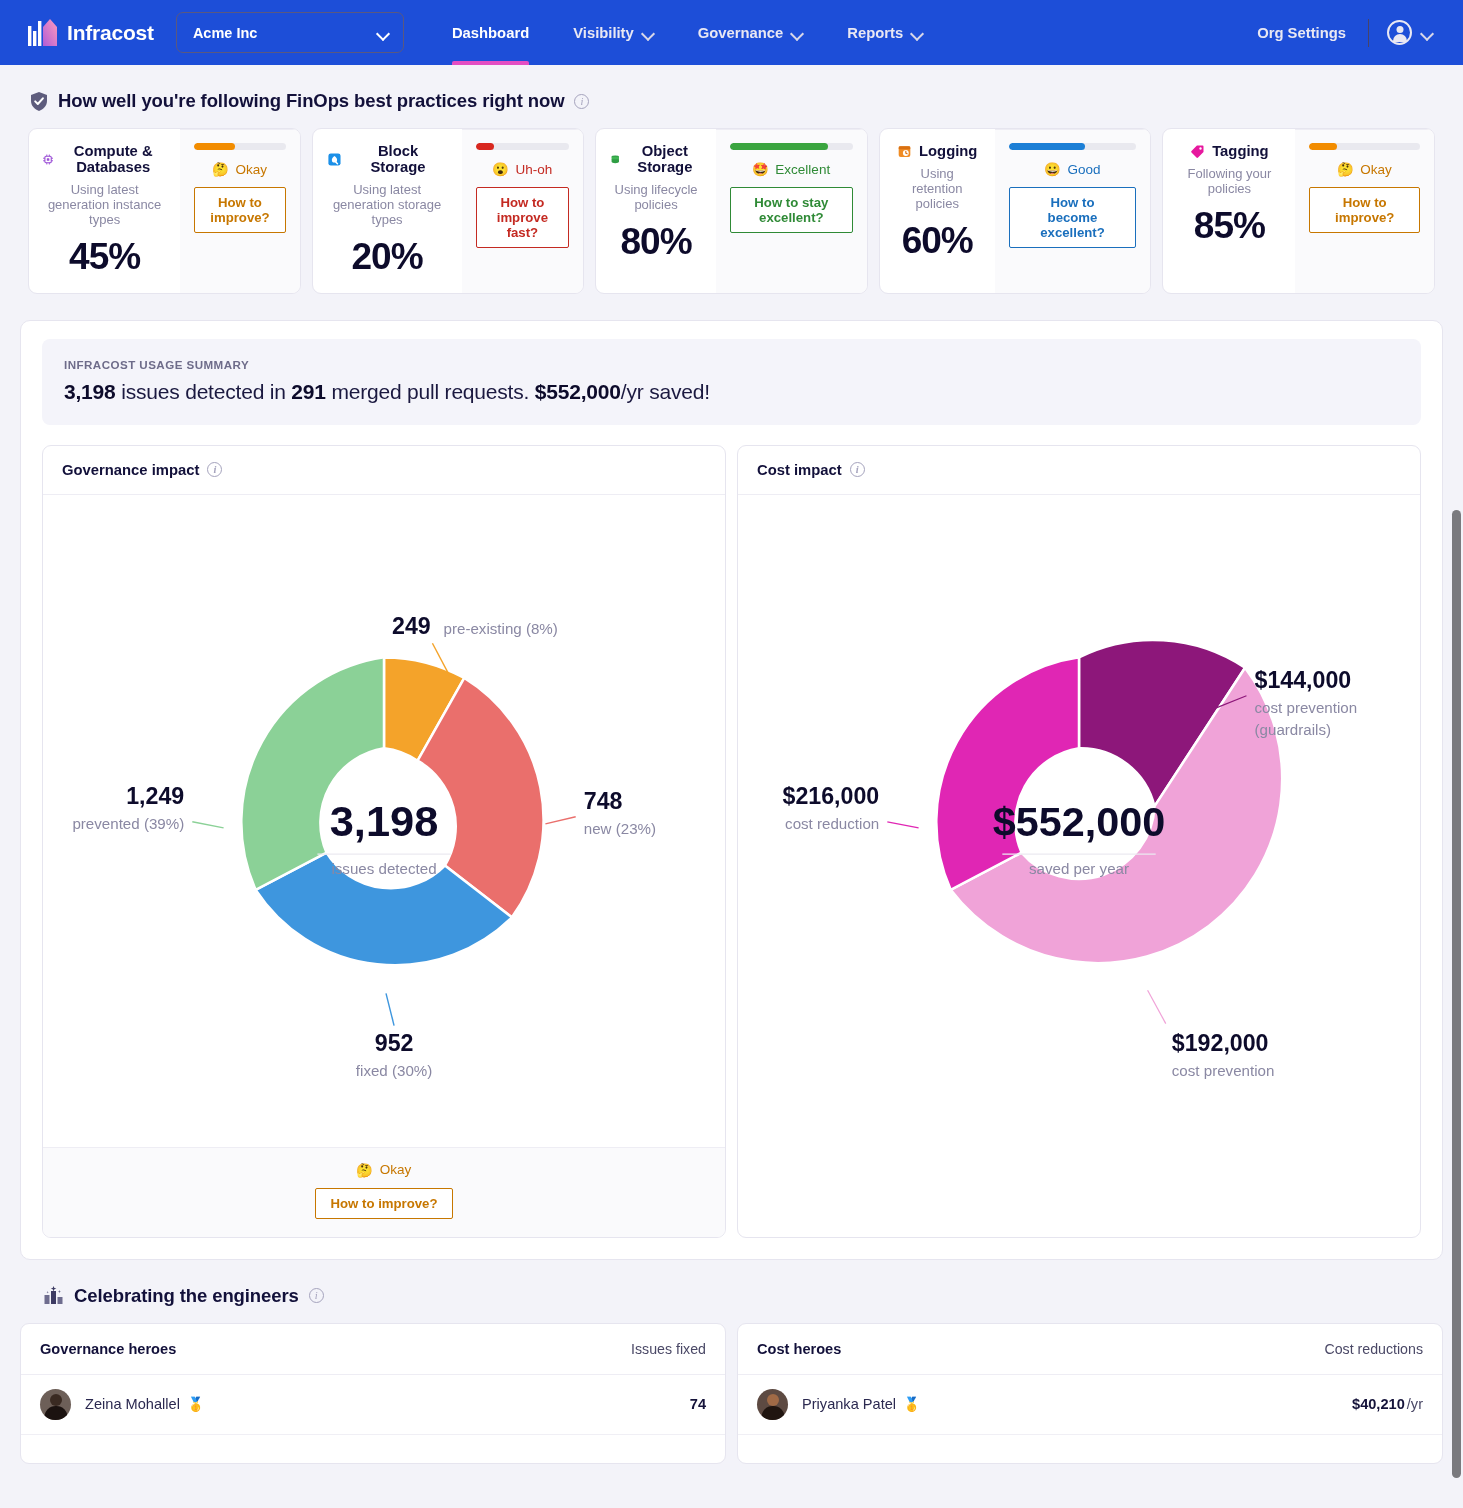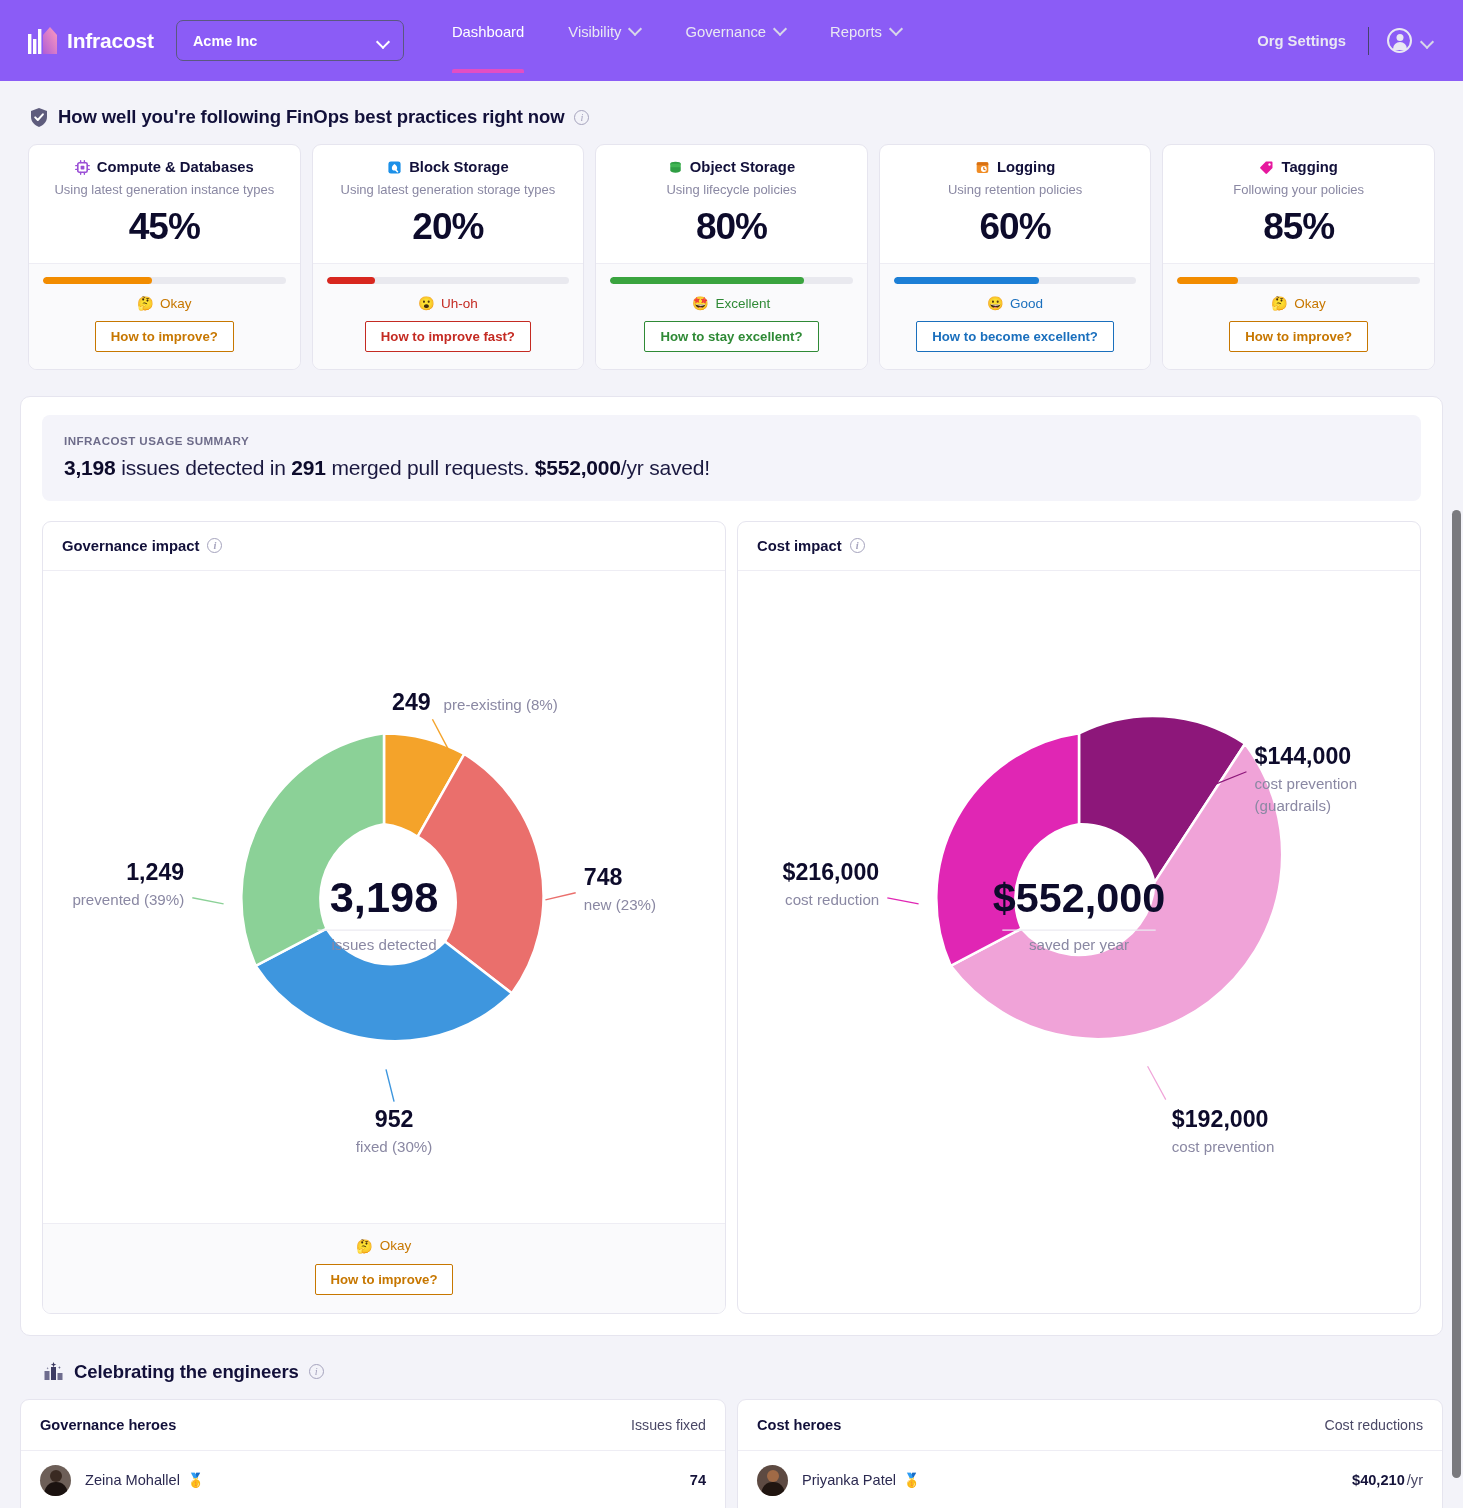--- a/index.html
+++ b/index.html
@@ -7,22 +7,22 @@
   html, body {
     width: 1463px;
     background: #f3f3f9;
     font-family: "Liberation Sans", sans-serif;
     -webkit-font-smoothing: antialiased;
   }
   body { overflow-x: hidden; }
 
   
   .navbar {
-    height: 81px;
-    background: #8b5cf6;
+    height: 65px;
+    background: #1d4ed8;
     display: flex;
     align-items: center;
     padding: 0 22px 0 28px;
     position: relative;
   }
   .brand { display: flex; align-items: center; gap: 9px; margin-right: 22px; }
   .brand-mark { display: block; }
   .brand-name {
     color: #ffffff; font-size: 21px; font-weight: bold; letter-spacing: -0.2px;
   }
@@ -39,24 +39,24 @@
   .chev { width: 11px; height: 7px; position: relative; display: inline-block; }
   .chev::before {
     content: ""; position: absolute; left: 0; top: 0;
     width: 8px; height: 8px;
     border-right: 2px solid #ffffff; border-bottom: 2px solid #ffffff;
     transform: rotate(45deg);
   }
   .chev.dim::before { border-color: #d8d7e8; }
   .navlinks { display: flex; align-items: center; gap: 0; }
   .navlink {
-    display: flex; gap: 9px;
-    padding: 16px 22px;
+    display: flex; align-items: center; gap: 9px;
+    padding: 4px 22px;
     height: 65px;
-    color: #e9e8f3; font-size: 14.8px; font-weight: normal;
+    color: #e9e8f3; font-size: 14.8px; font-weight: bold;
     cursor: pointer; position: relative;
   }
   .navlink.active { color: #ffffff; }
   .navlink.active::after {
     content: ""; position: absolute; left: 22px; right: 22px; bottom: 0;
     height: 4px; background: #e34ec3; border-radius: 2px 2px 0 0;
   }
   .nav-right {
     margin-left: auto; display: flex; align-items: center; gap: 0;
   }
@@ -100,21 +100,21 @@
   }
 
   
   .cards {
     display: flex; gap: 11px; padding: 0 28px;
   }
   .pcard {
     flex: 1; background: #ffffff;
     border: 1px solid #e6e5ef; border-radius: 9px;
     overflow: hidden;
-    display: flex; flex-direction: column;
+    display: flex; flex-direction: row;
   }
   .pcard-top { padding: 14px 14px 0 14px; text-align: center; }
   .pcard-title {
     display: flex; align-items: center; justify-content: center; gap: 7px;
     font-size: 14.8px; font-weight: bold; color: #12103a;
   }
   .pcard-sub {
     margin-top: 7px; font-size: 13px; color: #8a88a3;
   }
   .pcard-pct {

